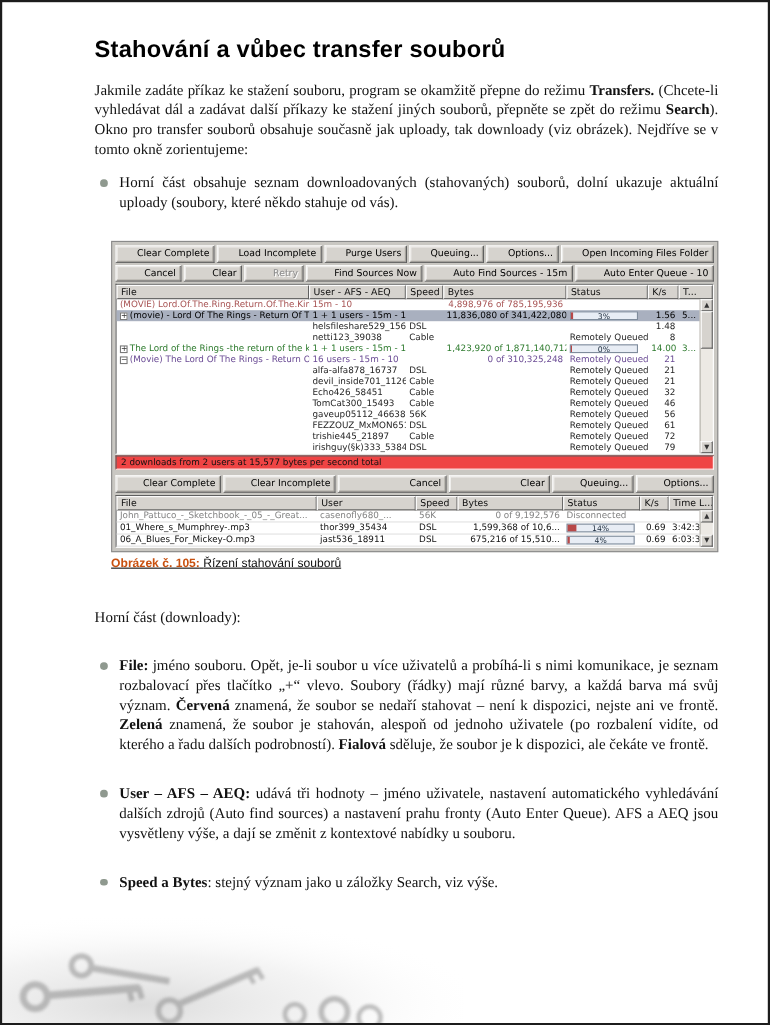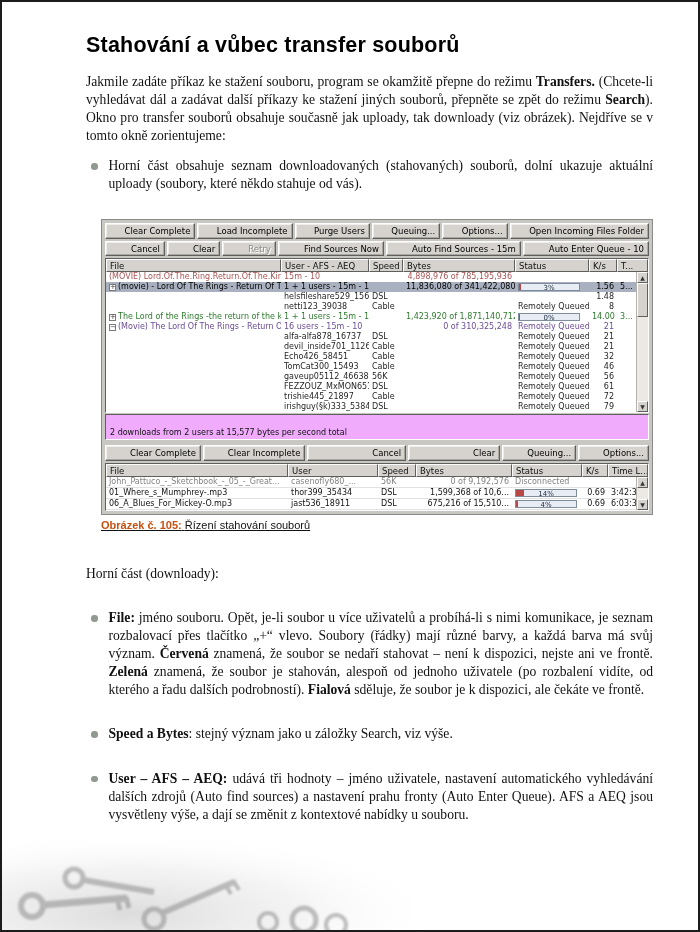--- a/index.html
+++ b/index.html
@@ -46,21 +46,21 @@
   .exp{display:inline-block;width:7px;height:7px;border:1px solid #7a7a7a;background:#fff;color:#333;
        font-size:7px;line-height:5px;text-align:center;margin-right:2px;vertical-align:0;}
   .exp:empty{display:none;}
   .pbar{position:relative;display:block;width:62px;height:8px;margin-top:1px;border:1px solid #7f8c9c;background:#e8edf5;}
   .pb-fill{display:block;height:100%;width:0;background:#b84848;}
   .pb-label{position:absolute;left:0;right:0;top:0;text-align:center;font-size:7px;line-height:8px;color:#1a2a3a;}
   .sb{position:absolute;top:13px;right:0;bottom:0;width:12px;background:#ece9e4;border-left:1px solid #b5b2ac;display:flex;flex-direction:column;}
   .sb-btn{height:11px;background:#d6d3ce;border:1px solid;border-color:#fdfdfd #5f5f5f #5f5f5f #fdfdfd;font-size:6px;line-height:9px;text-align:center;color:#333;}
   .sb-thumb{height:34px;background:#d6d3ce;border:1px solid;border-color:#fdfdfd #5f5f5f #5f5f5f #fdfdfd;}
   .sb-track{flex:1;}
-  .statusbar{font-size:8px;line-height:12px;height:13px;padding:12px 4px;background:#f0abfc;margin-top:1px;
+  .statusbar{font-size:8px;line-height:12px;height:13px;padding:0 4px;background:#ef4444;margin-top:1px;
              border:1px solid;border-color:#5f5f5f #fdfdfd #fdfdfd #5f5f5f;overflow:hidden;}
   .panelgap{height:5px;}
 
   .caption{font-family:"Liberation Sans",sans-serif;font-size:11px;margin:4px 0 0 15px;text-decoration:underline;}
   .cap-label{font-weight:bold;color:#c8500f;}
   .section-line{margin-top:34px;}
   .lower-bullets{margin-top:12px;}
 
   .keys{position:absolute;left:0;bottom:0;pointer-events:none;}
 </style>
@@ -346,25 +346,25 @@
 
     <div class="para section-line">Horní část (downloady):</div>
 
     <div class="lower-bullets">
       <div class="bullet">
         <span class="dot"></span>
         <div class="btxt"><span class="b">File:</span><span> jméno souboru. Opět, je-li soubor u více uživatelů a probíhá-li s nimi komunikace, je seznam rozbalovací přes tlačítko „+“ vlevo. Soubory (řádky) mají různé barvy, a každá barva má svůj význam. </span><span class="b">Červená</span><span> znamená, že soubor se nedaří stahovat – není k dispozici, nejste ani ve frontě. </span><span class="b">Zelená</span><span> znamená, že soubor je stahován, alespoň od jednoho uživatele (po rozbalení vidíte, od kterého a řadu dalších podrobností). </span><span class="b">Fialová</span><span> sděluje, že soubor je k dispozici, ale čekáte ve frontě.</span></div>
       </div>
       <div class="bullet">
         <span class="dot"></span>
-        <div class="btxt"><span class="b">Speed a Bytes</span><span>: stejný význam jako u záložky Search, viz výše.</span></div>
+        <div class="btxt"><span class="b">User – AFS – AEQ:</span><span> udává tři hodnoty – jméno uživatele, nastavení automatického vyhledávání dalších zdrojů (Auto find sources) a nastavení prahu fronty (Auto Enter Queue). AFS a AEQ jsou vysvětleny výše, a dají se změnit z kontextové nabídky u souboru.</span></div>
       </div>
       <div class="bullet">
         <span class="dot"></span>
-        <div class="btxt"><span class="b">User – AFS – AEQ:</span><span> udává tři hodnoty – jméno uživatele, nastavení automatického vyhledávání dalších zdrojů (Auto find sources) a nastavení prahu fronty (Auto Enter Queue). AFS a AEQ jsou vysvětleny výše, a dají se změnit z kontextové nabídky u souboru.</span></div>
+        <div class="btxt"><span class="b">Speed a Bytes</span><span>: stejný význam jako u záložky Search, viz výše.</span></div>
       </div>
     </div>
 
   </div>
 
   <svg class="keys" width="420" height="110" viewBox="0 0 420 110">
     <defs>
       <filter id="kblur" x="-20%" y="-20%" width="140%" height="140%">
           <feGaussianBlur stdDeviation="1.3"></feGaussianBlur>
         </filter>

